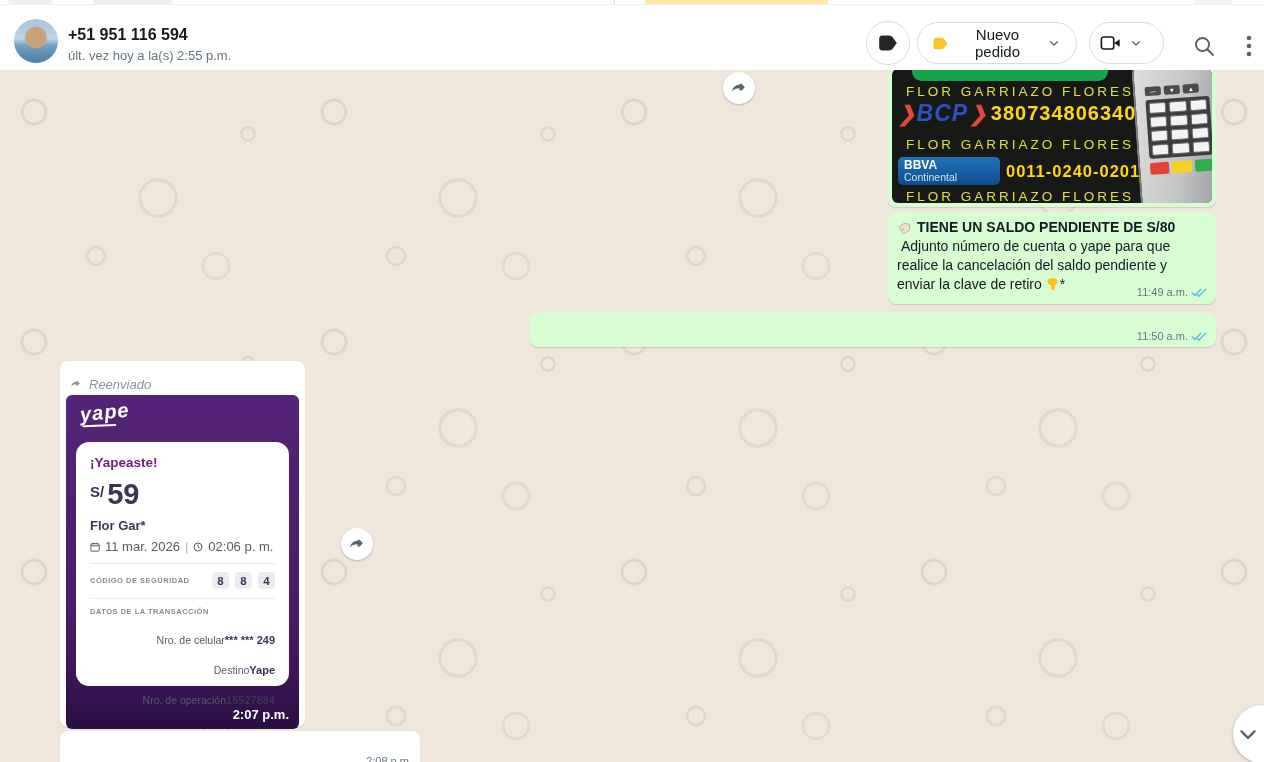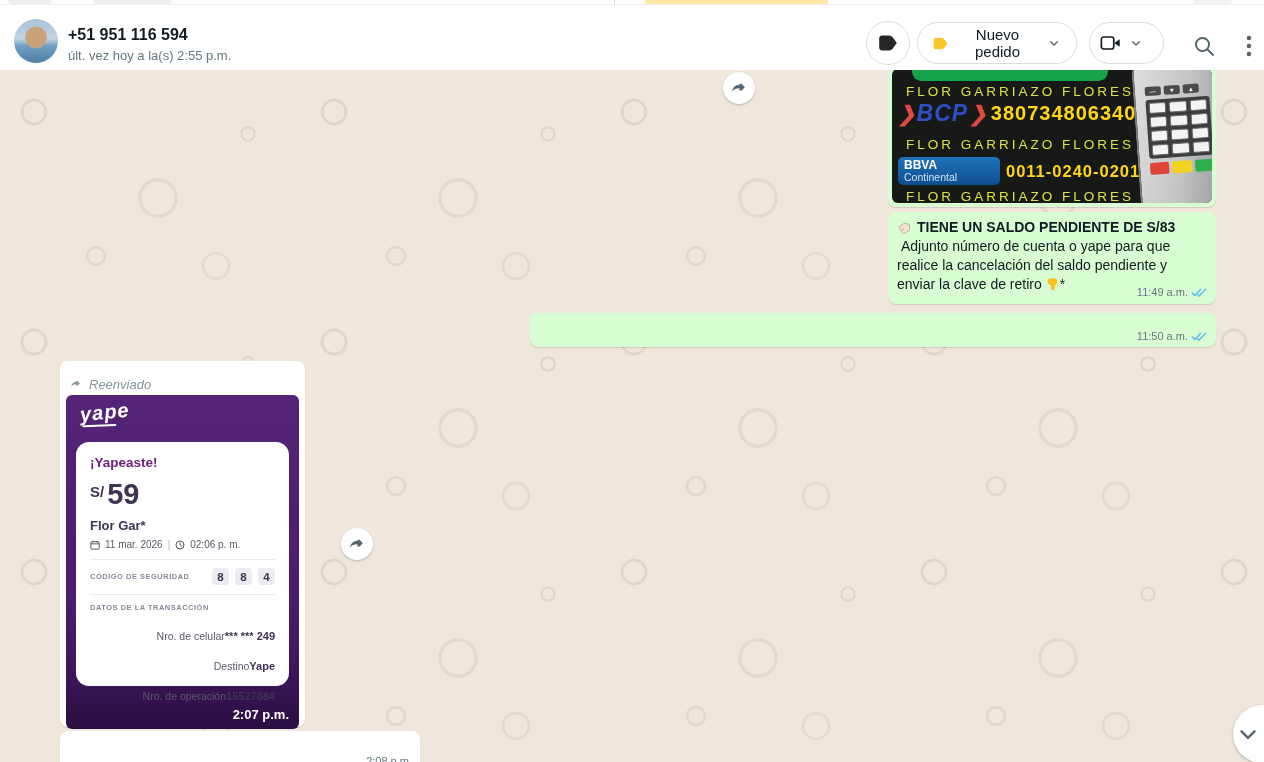--- a/index.html
+++ b/index.html
@@ -93,21 +93,21 @@
   .yape-img { position:relative; width:233px; height:334px; border-radius:6px; overflow:hidden;
               background:linear-gradient(180deg,#542478 0%, #4a1d6a 62%, #41185e 78%, #2a0e42 100%); }
   .yape-logo { position:absolute; left:14px; top:6px; color:#fff; font-size:20px; font-weight:700; font-style:italic; transform:rotate(-6deg); letter-spacing:1px; }
   .yape-logo::after { content:""; position:absolute; left:1px; bottom:-2px; width:34px; height:2px; background:#fff; border-radius:2px; transform:rotate(4deg); }
   .yape-card { position:absolute; left:10px; top:47px; width:213px; height:244px; background:#fff; border-radius:13px; padding:13px 14px; }
   .yc-title { color:#73207e; font-weight:700; font-size:13.5px; }
   .yc-amount { margin-top:10px; color:#3e3353; display:flex; align-items:flex-start; gap:3px; }
   .yc-cur { font-size:15px; font-weight:700; margin-top:3px; }
   .yc-val { font-size:29px; font-weight:700; line-height:1; }
   .yc-name { margin-top:9px; font-size:13px; font-weight:700; color:#3e3353; }
-  .yc-date { margin-top:6px; display:flex; align-items:center; gap:5px; font-size:10px; color:#5d5869; }
+  .yc-date { margin-top:6px; display:flex; align-items:center; gap:5px; font-size:13px; color:#5d5869; }
   .yc-sep { color:#b9b4c2; }
   .yc-hr { border:none; border-top:1px solid #eceaf0; margin:9px 0 8px 0; }
   .yc-secrow { display:flex; align-items:center; justify-content:space-between; }
   .yc-small { font-size:7.5px; letter-spacing:.5px; color:#8c8798; font-weight:700; }
   .yc-code { display:flex; gap:6px; }
   .yc-code span { width:17px; height:17px; background:#ecebf1; border-radius:4px; display:flex; align-items:center; justify-content:center;
                   font-size:11.5px; font-weight:700; color:#3e3353; }
   .yc-trans { margin-top:2px; }
   .yc-row { display:flex; justify-content:flex-end; margin-top:18px; font-size:10.5px; color:#5d5869; }
   .yc-row b { font-size:11px; color:#3e3353; font-weight:700; }
@@ -257,21 +257,21 @@
     <div class="bubble out m-pending">
       <div class="title">
         <span>
           <svg width="16" height="16" viewBox="0 0 20 20">
               <g transform="rotate(-35 10 10)">
                 <path d="M4 7q0-2.4 2.4-2.4h5.2q1.6 0 2.6 1.3L17 10l-2.8 4.1q-1 1.3-2.6 1.3H6.4Q4 15.4 4 13Z" fill="#efe3cf" stroke="#b5a486" stroke-width="1"></path>
                 <circle cx="7" cy="10" r="1.1" fill="#b5a486"></circle>
               </g>
             </svg>
         </span>
-        <span>TIENE UN SALDO PENDIENTE DE S/83</span>
+        <span>TIENE UN SALDO PENDIENTE DE S/80</span>
       </div>
       <span class="body"> Adjunto número de cuenta o yape para que realice la cancelación del saldo pendiente y enviar la clave de retiro </span><span><svg width="14" height="14" viewBox="0 0 16 16" style="display:inline-block;vertical-align:-2px;">
             <g fill="#fcc21b">
               <rect x="2" y="1.5" width="11" height="7.5" rx="3.6"></rect>
               <rect x="5.6" y="5" width="4.6" height="10" rx="2.3"></rect>
             </g>
           </svg></span><span class="tail">*</span>
       <div class="msg-time">
         <span>11:49 a.m.</span>
         <span>

